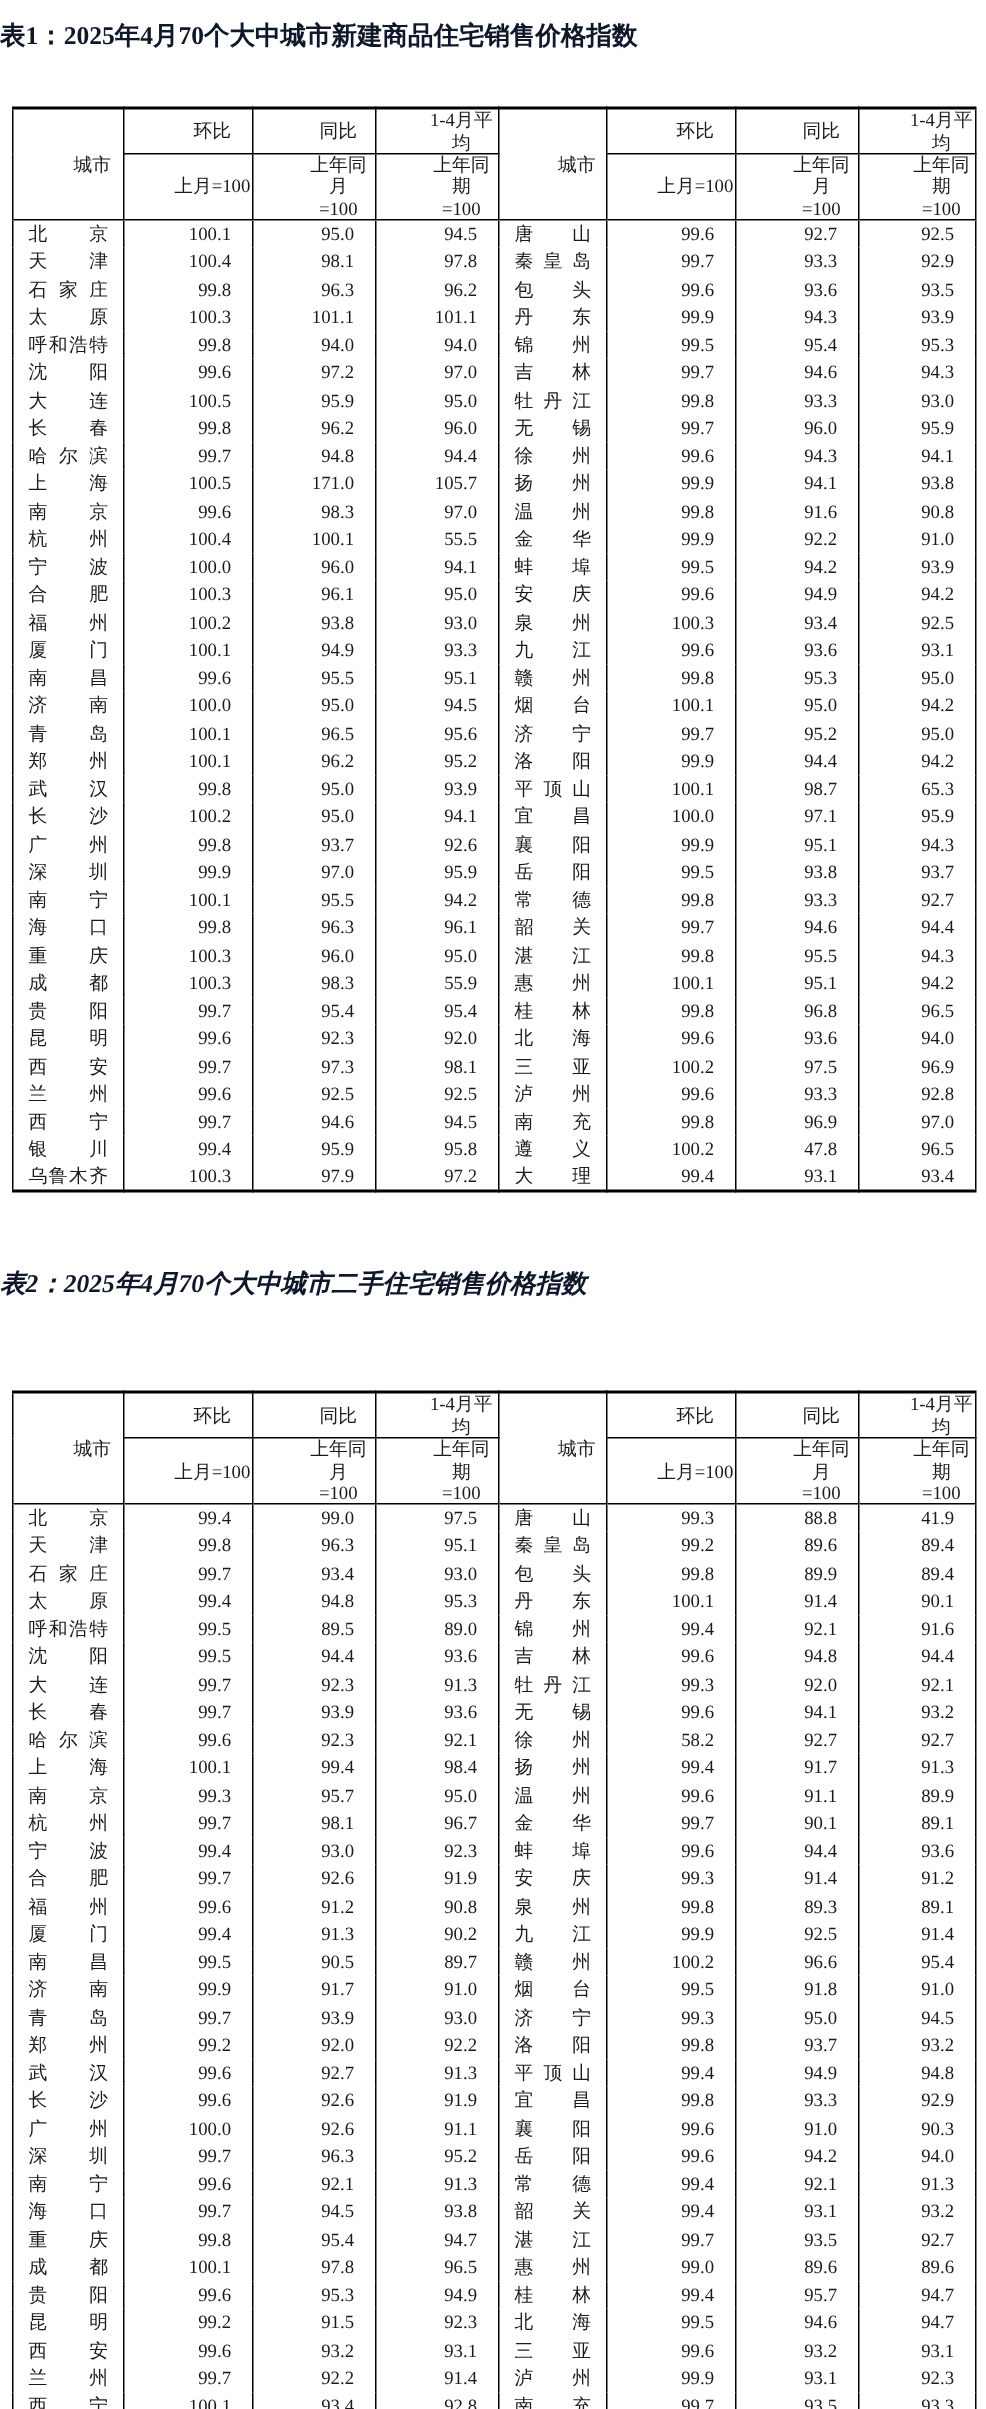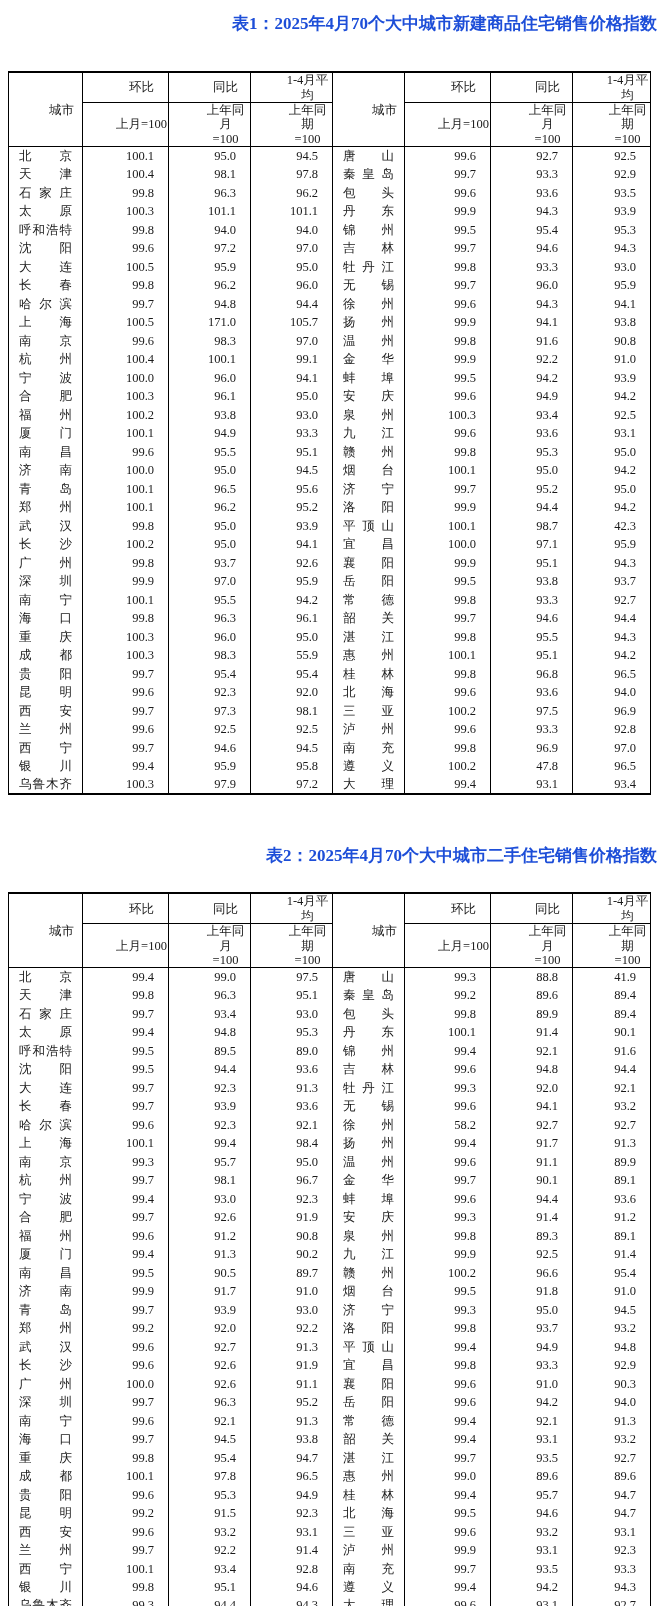--- a/index.html
+++ b/index.html
@@ -11,29 +11,30 @@
   html,body{margin:0;padding:0;}
   body{
     width:657px;
     background:var(--bg);
     color:var(--text);
     font-family:"Liberation Serif", serif;
   }
   .page{width:657px;padding-top:13px;}
   .tbl-title{
     margin:0 0 37px 0;
-    text-align:right;
+    text-align:left;
     font-size:17px;
     font-weight:bold;
     line-height:1.25;
-    color:#1d4ed8;
+    color:#0f172a;
   }
   .tbl-title.second{
     margin-top:50px;
-    margin-bottom:26px;
+    margin-bottom:61px;
+    font-style:italic;
   }
   table.stat-table{
     border-collapse:collapse;
     table-layout:fixed;
     width:642px;
     margin-left:8px;
     border:1px solid var(--border);
     border-top:2px solid var(--border);
     border-bottom:2px solid var(--border);
   }
@@ -336,21 +337,21 @@
         </tr>
         <tr>
           <td class="c-city">
             <span class="city-name">
               <span>杭</span>
               <span>州</span>
             </span>
           </td>
           <td class="c-num">100.4</td>
           <td class="c-num">100.1</td>
-          <td class="c-num">99.1</td>
+          <td class="c-num">55.5</td>
           <td class="c-city">
             <span class="city-name">
               <span>金</span>
               <span>华</span>
             </span>
           </td>
           <td class="c-num">99.9</td>
           <td class="c-num">92.2</td>
           <td class="c-num">91.0</td>
         </tr>
@@ -526,21 +527,21 @@
           <td class="c-num">93.9</td>
           <td class="c-city">
             <span class="city-name">
               <span>平</span>
               <span>顶</span>
               <span>山</span>
             </span>
           </td>
           <td class="c-num">100.1</td>
           <td class="c-num">98.7</td>
-          <td class="c-num">42.3</td>
+          <td class="c-num">65.3</td>
         </tr>
         <tr>
           <td class="c-city">
             <span class="city-name">
               <span>长</span>
               <span>沙</span>
             </span>
           </td>
           <td class="c-num">100.2</td>
           <td class="c-num">95.0</td>

